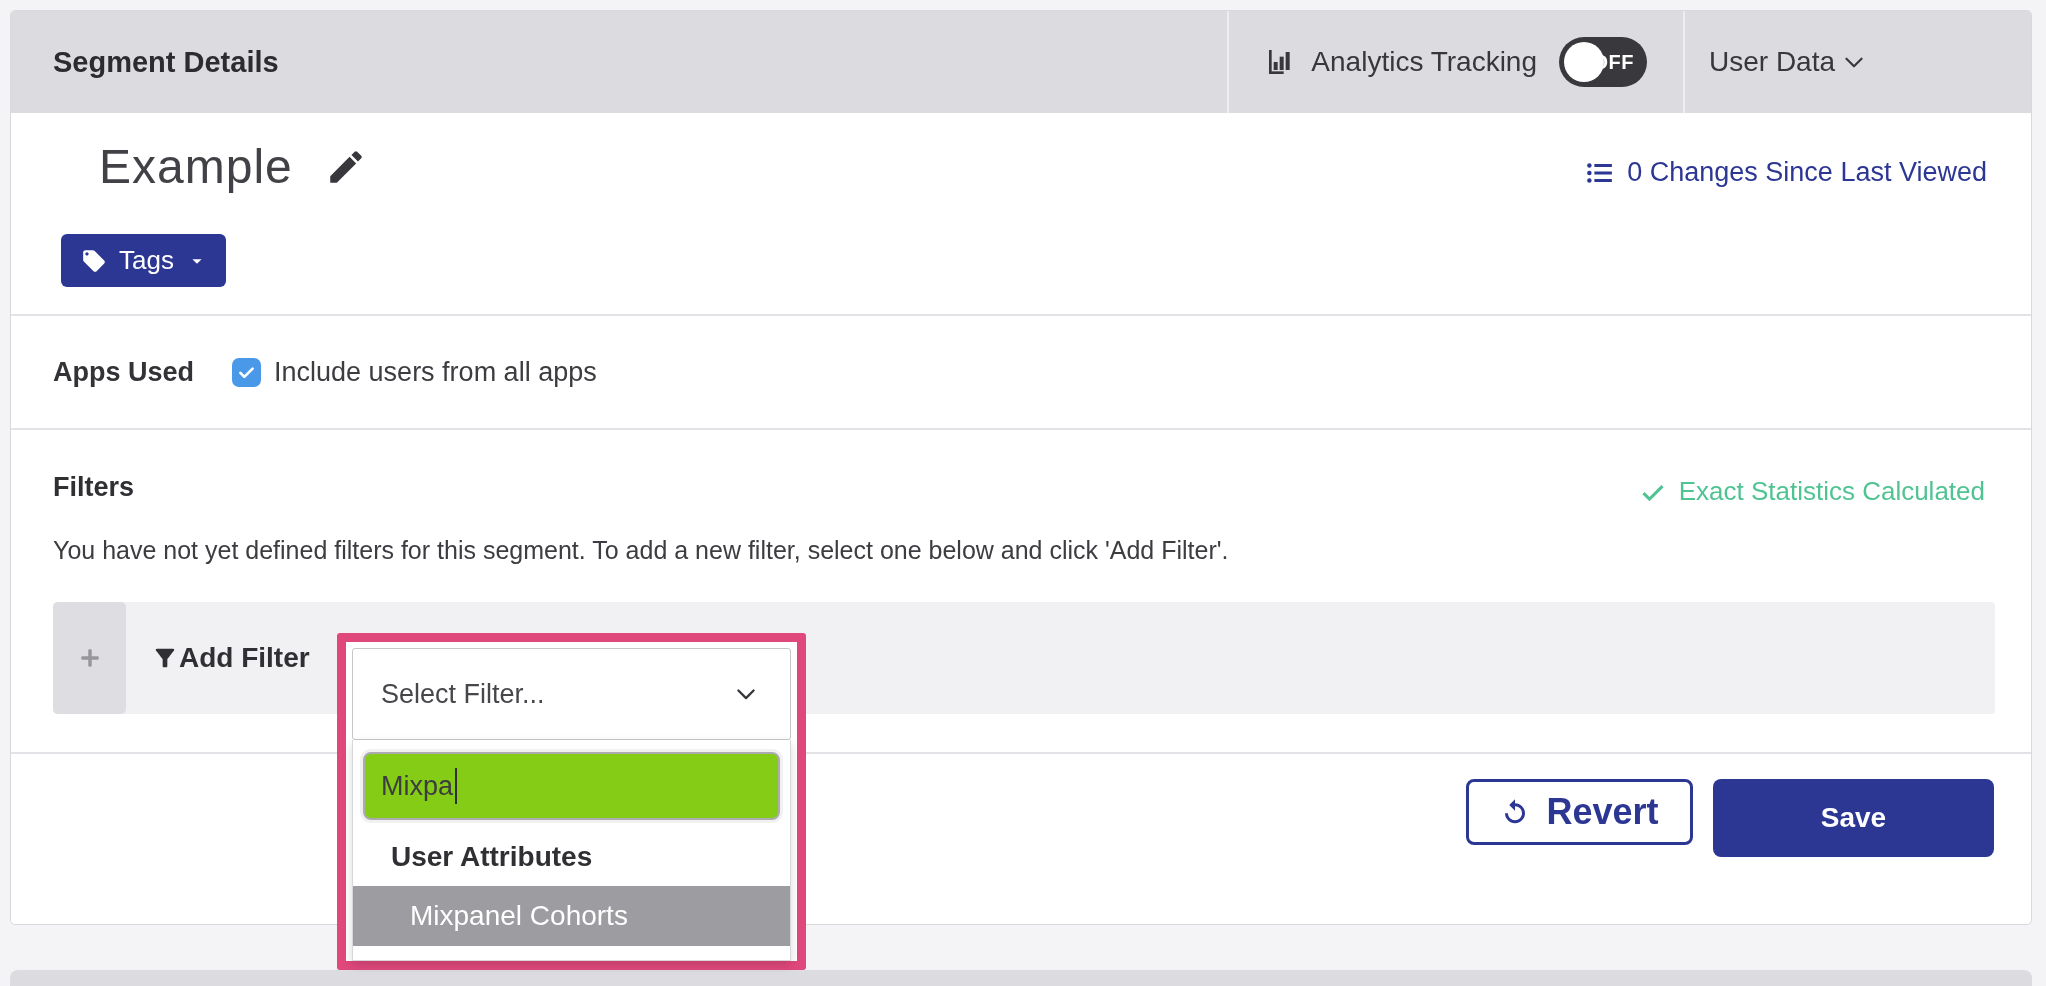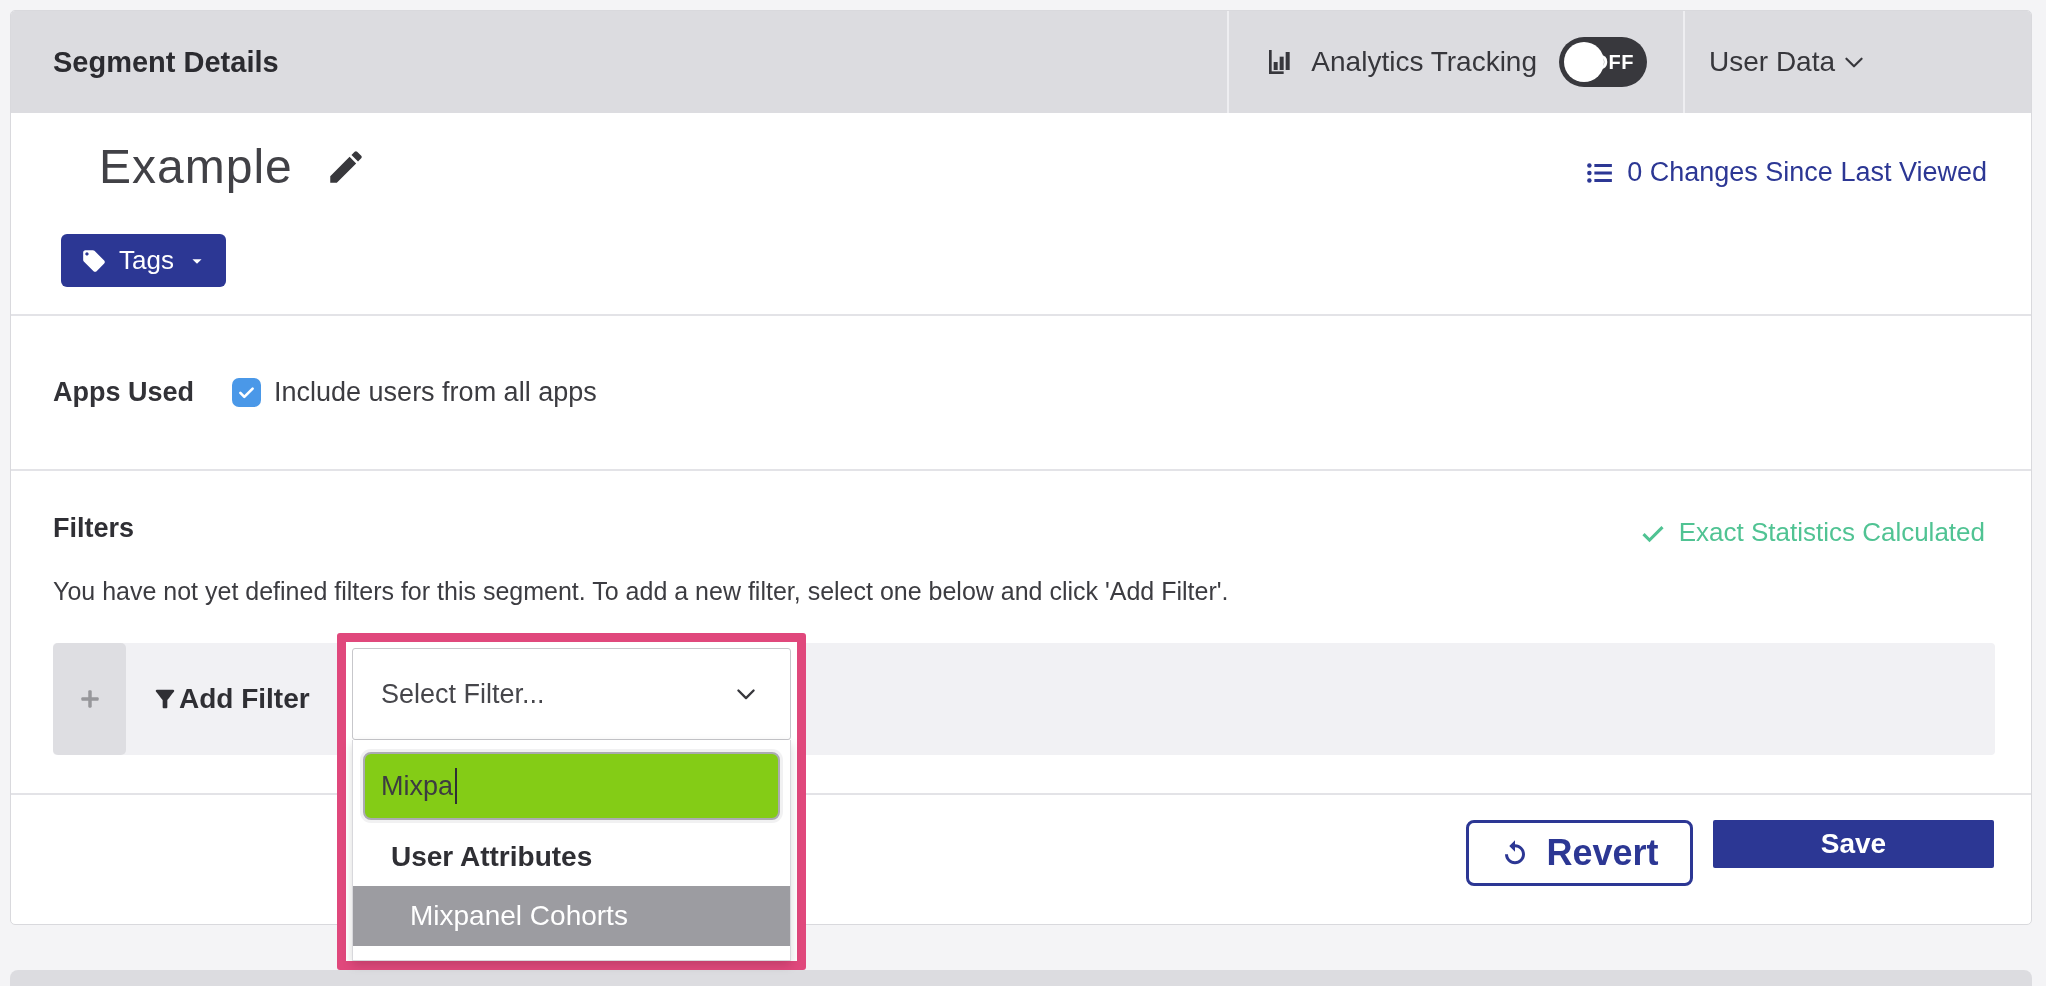--- a/index.html
+++ b/index.html
@@ -59,21 +59,21 @@
     font-family:inherit;
     margin-left:8px;
   }
   .changes-link {
     position:absolute; right:44px; top:44px; display:flex; align-items:center; gap:12px;
     color:#2c3794; font-size:27px; text-decoration:none; cursor:pointer;
   }
 
   
   .apps-section {
-    height:155px; border-top:2px solid #e3e3e7;
+    height:114px; border-top:2px solid #e3e3e7;
     display:flex; align-items:center; padding-left:42px;
   }
   .apps-label { font-size:27px; font-weight:bold; color:#323237; margin-right:38px; }
   .checkbox {
     width:29px; height:29px; background:#4a98e8; border-radius:7px;
     display:flex; align-items:center; justify-content:center; margin-right:13px; cursor:pointer;
   }
   .apps-checkbox-label { font-size:27px; color:#3c3c41; }
 
   
@@ -97,22 +97,22 @@
 
   
   .actions-section { position:relative; height:131px; border-top:2px solid #e3e3e7; }
   .revert-btn {
     position:absolute; left:1455px; top:25px; width:227px; height:66px;
     background:#fff; border:3px solid #2c3794; border-radius:8px; color:#2c3794;
     font-size:36px; font-weight:bold; display:flex; align-items:center; justify-content:center;
     gap:16px; cursor:pointer; font-family:inherit;
   }
   .save-btn {
-    position:absolute; left:1702px; top:25px; width:281px; height:48px;
-    background:#2c3794; border:none; border-radius:2px; color:#fff;
+    position:absolute; left:1702px; top:25px; width:281px; height:78px;
+    background:#2c3794; border:none; border-radius:8px; color:#fff;
     font-size:28px; font-weight:bold; display:flex; align-items:center; justify-content:center;
     cursor:pointer; font-family:inherit;
   }
 
   
   .bottom-panel {
     position:absolute; left:10px; top:970px; width:2022px; height:16px;
     background:#dcdce0; border-radius:8px 8px 0 0;
   }
 

